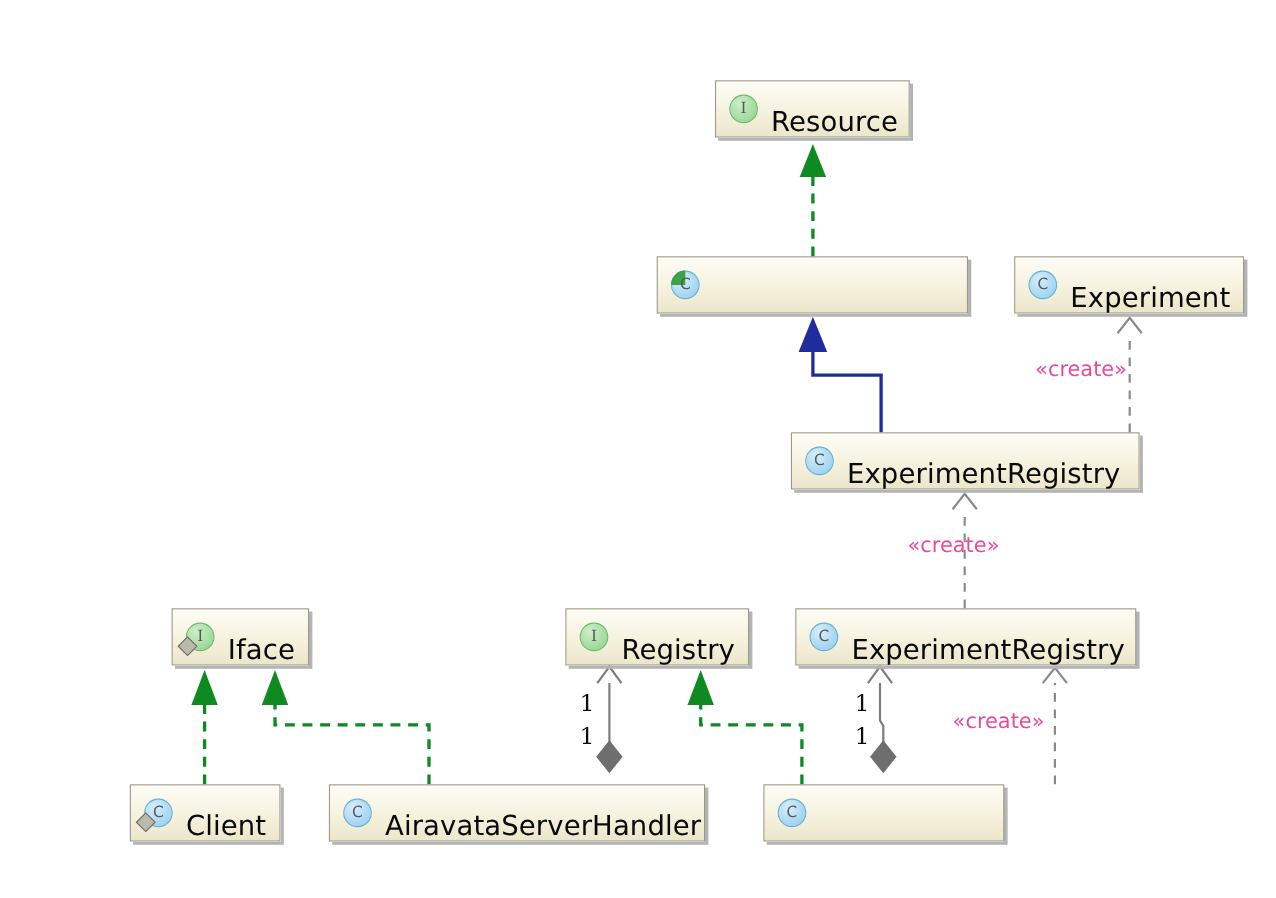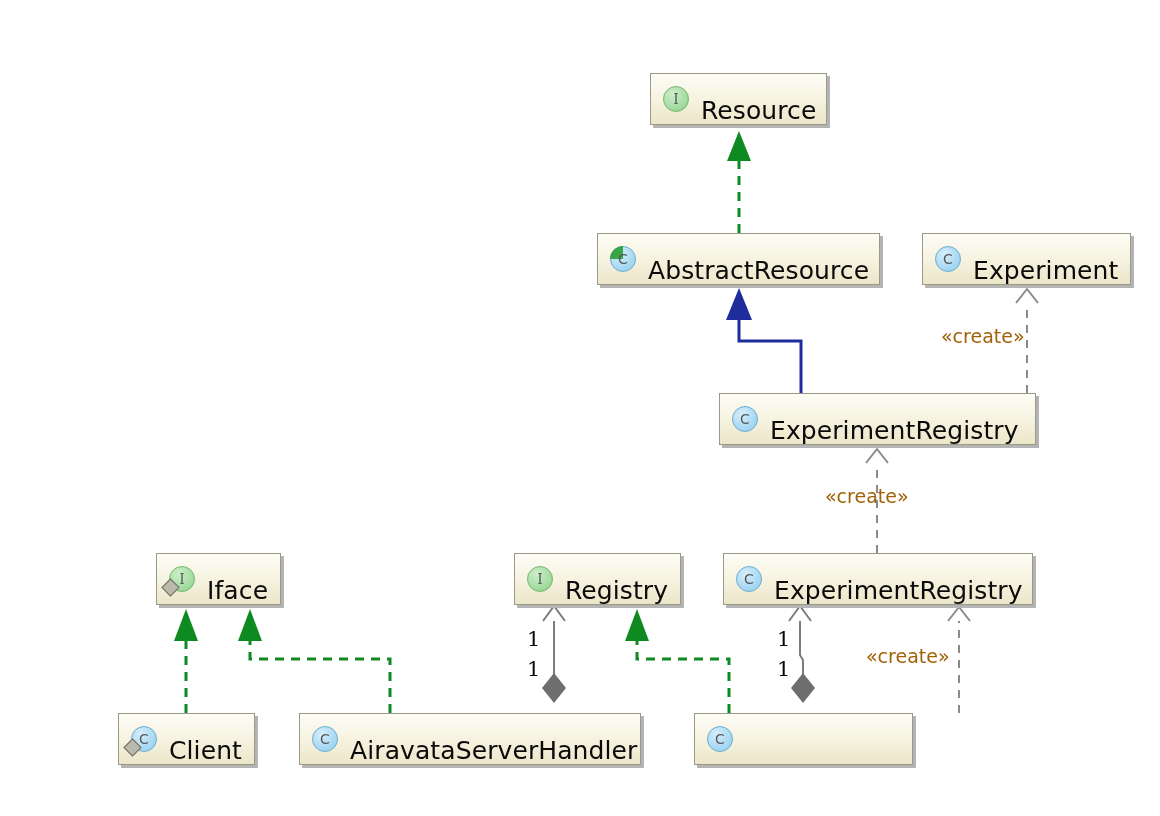--- a/index.html
+++ b/index.html
@@ -104,21 +104,21 @@
     width: 11px;
     height: 11px;
     background: #b9b9ac;
     border: 1px solid #6f6f62;
     transform: rotate(45deg);
   }
   
   .edge-label {
     position: absolute;
     font-size: 19px;
-    color: #a16207;
+    color: #ec4899;
     white-space: nowrap;
     z-index: 6;
     line-height: 1;
   }
   .mult-label {
     position: absolute;
     font-size: 21px;
     color: #0a0a0a;
     white-space: nowrap;
     z-index: 6;
@@ -193,21 +193,20 @@
     </span>
     <span class="node-label">Resource</span>
   </div>
 
   <div class="node" style="left:597px; top:233px; width:283px; height:52px;">
     <span class="node-icon icon-class">
       <span class="disc"></span>
       <span class="abstract-mark"></span>
       <span class="glyph">C</span>
     </span>
-    <span class="node-label">AbstractResource</span>
   </div>
 
   <div class="node" style="left:922px; top:233px; width:209px; height:52px;">
     <span class="node-icon icon-class">
       <span class="disc"></span>
       <span class="glyph">C</span>
     </span>
     <span class="node-label">Experiment</span>
   </div>
 

